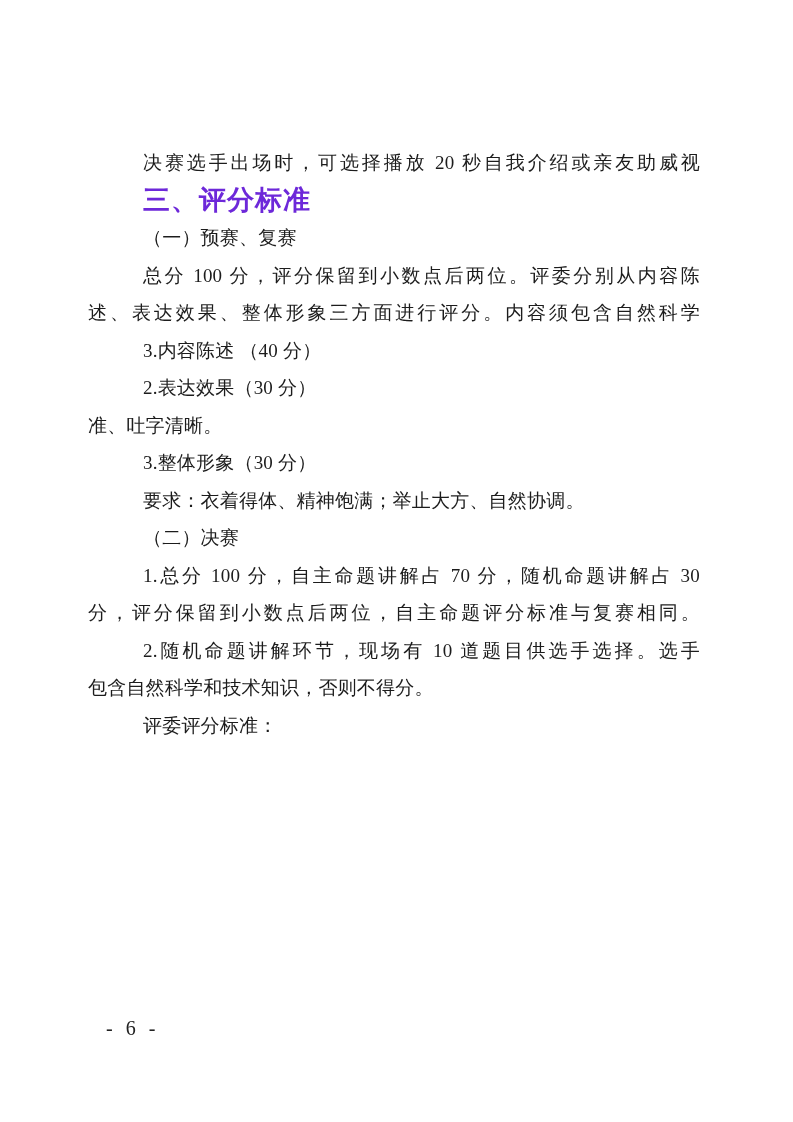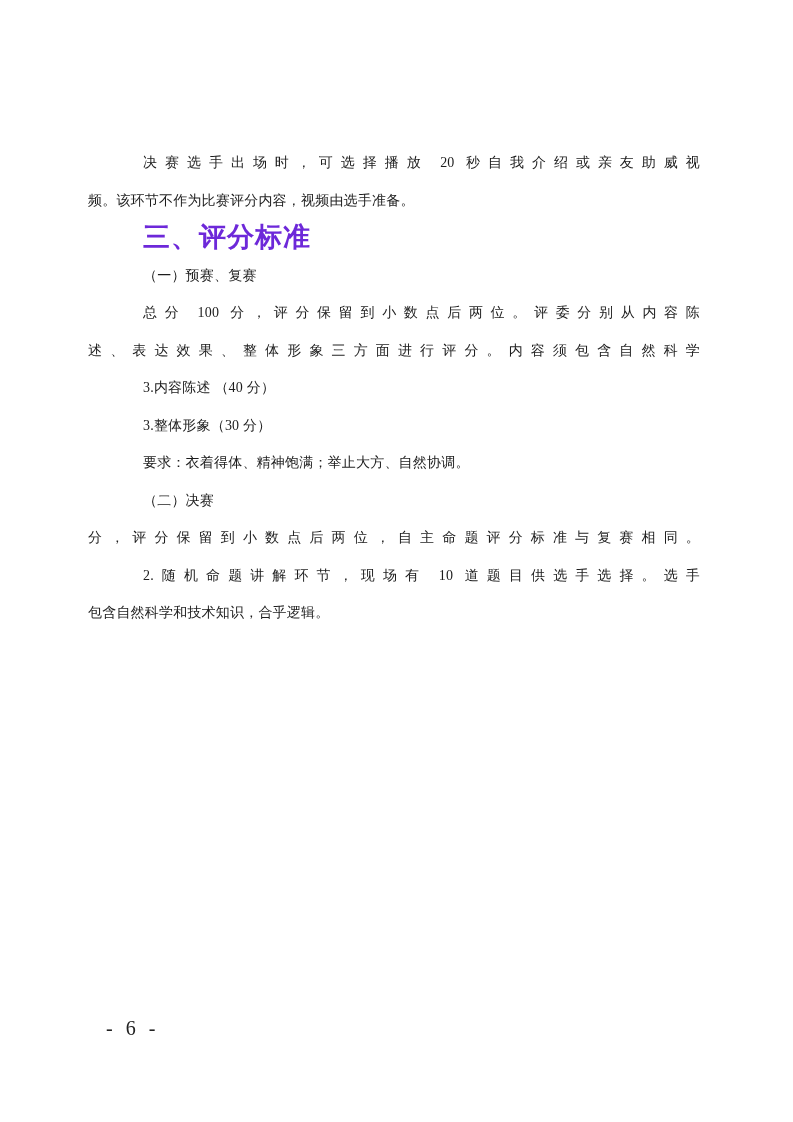--- a/index.html
+++ b/index.html
@@ -16,21 +16,21 @@
     font-family: "Liberation Serif", serif;
     color: #1c1c1c;
   }
   .textblock {
     position: absolute;
     left: 88px;
     top: 144px;
     width: 612px;
   }
   .line {
-    font-size: 14px;
+    font-size: 19px;
     line-height: 37.5px;
     height: 37.5px;
     white-space: nowrap;
     letter-spacing: 0.2px;
   }
   .line.indent {
     padding-left: 55px;
   }
   .line.fill {
     text-align: justify;
@@ -54,27 +54,30 @@
     color: #222222;
     font-family: "Liberation Serif", serif;
   }
 </style>
 </head>
 <body>
 
 <div class="page">
   <div class="textblock">
     <div class="line indent fill">决赛选手出场时，可选择播放 20 秒自我介绍或亲友助威视</div>
-    <div class="line">频。该环节不作为比赛评分内容，视频由选手准备。</div>
     <div class="line indent heading">三、评分标准</div>
     <div class="line indent">（一）预赛、复赛</div>
     <div class="line indent fill">总分 100 分，评分保留到小数点后两位。评委分别从内容陈</div>
     <div class="line fill">述、表达效果、整体形象三方面进行评分。内容须包含自然科学</div>
     <div class="line indent">3.内容陈述 （40 分）</div>
+    <div class="line indent">2.表达效果（30 分）</div>
+    <div class="line">准、吐字清晰。</div>
     <div class="line indent">3.整体形象（30 分）</div>
     <div class="line indent">要求：衣着得体、精神饱满；举止大方、自然协调。</div>
     <div class="line indent">（二）决赛</div>
+    <div class="line indent fill">1.总分 100 分，自主命题讲解占 70 分，随机命题讲解占 30</div>
     <div class="line fill">分，评分保留到小数点后两位，自主命题评分标准与复赛相同。</div>
     <div class="line indent fill">2.随机命题讲解环节，现场有 10 道题目供选手选择。选手</div>
-    <div class="line">包含自然科学和技术知识，合乎逻辑。</div>
+    <div class="line">包含自然科学和技术知识，否则不得分。</div>
+    <div class="line indent">评委评分标准：</div>
   </div>
   <div class="footer">- 6 -</div>
 </div>
 
 </body></html>

